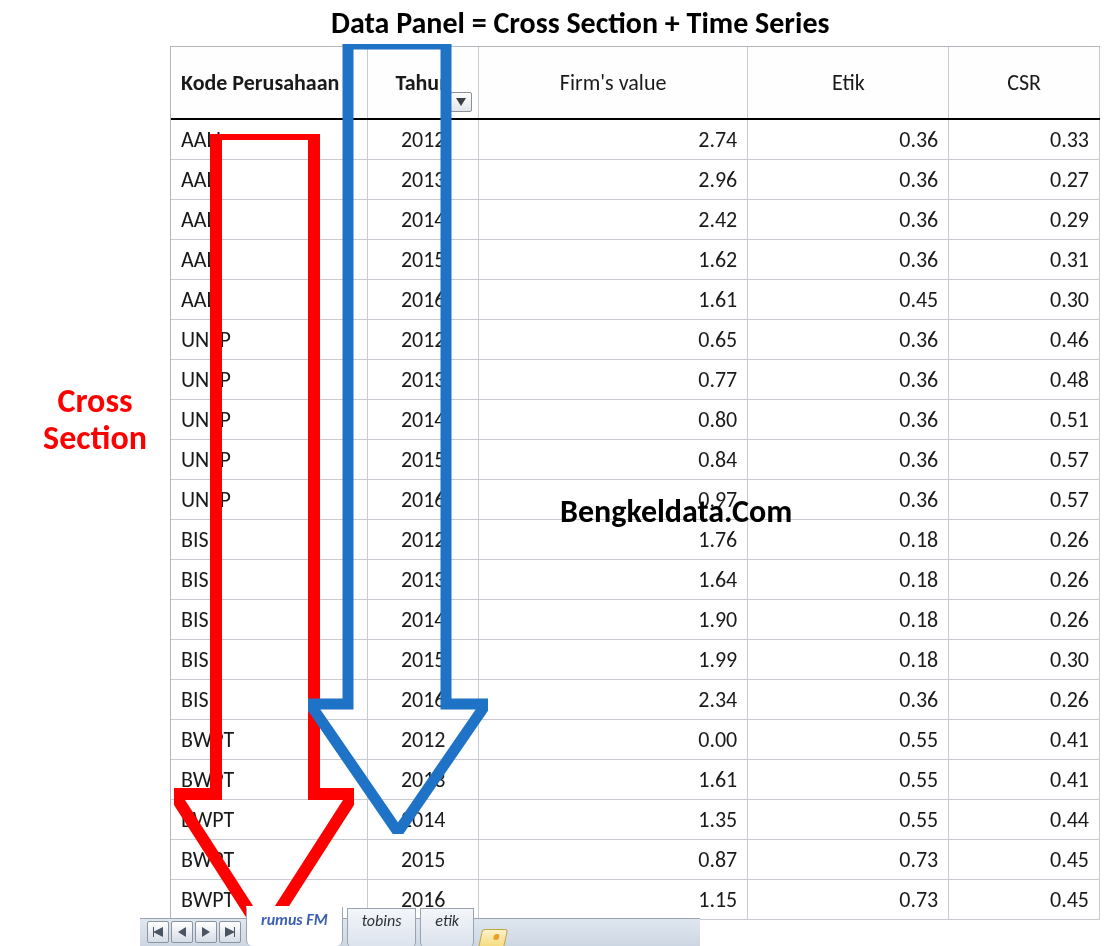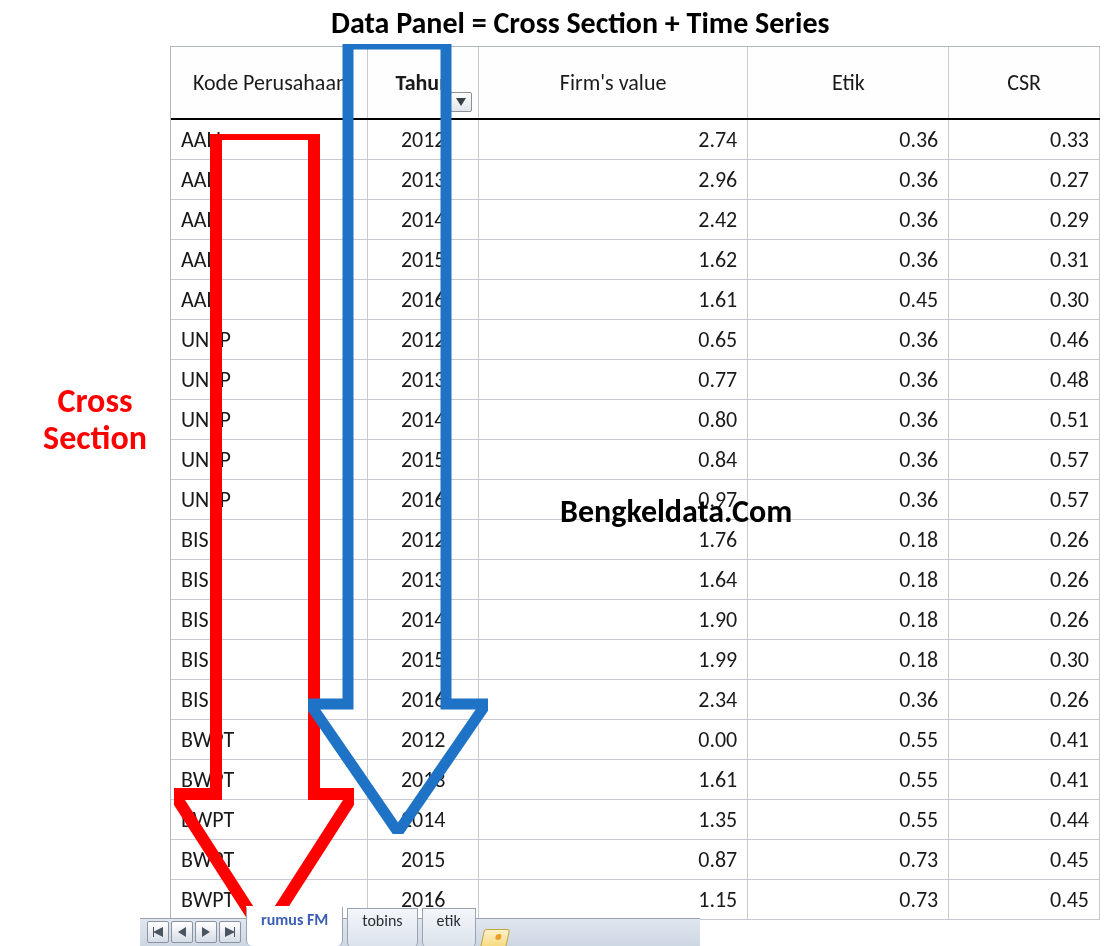--- a/index.html
+++ b/index.html
@@ -44,21 +44,21 @@
     vertical-align: middle;
     font-weight: 400;
   }
   thead th {
     height: 72px;
     text-align: center;
     position: relative;
     background: #fefefe;
     border-bottom: 2px solid #000;
   }
-  thead th.col-kode { width: 196px; text-align: center; padding-left: 10px; font-weight:400;}
+  thead th.col-kode { width: 196px; text-align: left; padding-left: 10px; font-weight:700;}
   thead th.col-tahun { width: 110px; font-weight:700;}
   thead th.col-firm { width: 268px; }
   thead th.col-etik { width: 200px; }
   thead th.col-csr { width: 150px; }
   tbody td.c-kode { text-align: left; padding-left: 10px; }
   tbody td.c-tahun { text-align: center; }
   tbody td.c-num { text-align: right; padding-right: 10px; }
   .filter-btn {
     position: absolute;
     right: 6px;
@@ -147,20 +147,21 @@
     padding: 2px 14px 0 14px;
     font-size: 16px;
     color: #2a2f36;
     background: linear-gradient(#f3f6fa,#dbe2ec);
     border: 1px solid #9aa4b1;
     border-bottom: none;
     border-radius: 0 0 6px 6px;
     height: 40px;
     position: relative;
     transform: translateY(2px);
+    font-style: italic;
   }
   .tabbar .tab.active {
     background: #fff;
     font-weight: 700;
     color: #3b5fb5;
     border-top: 2px solid #fff;
     transform: translateY(0);
   }
   .tabbar .newtab {
     margin-left: 6px;

